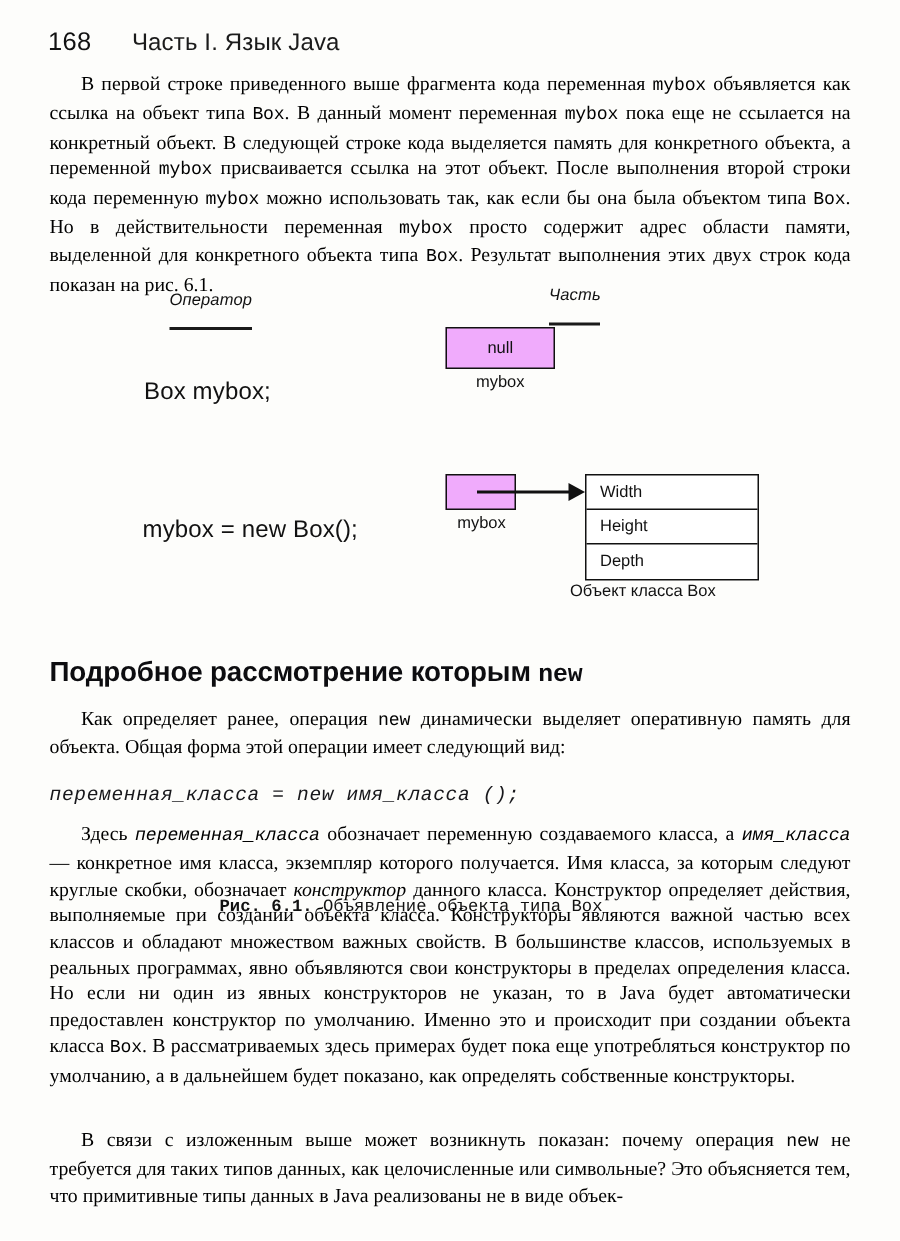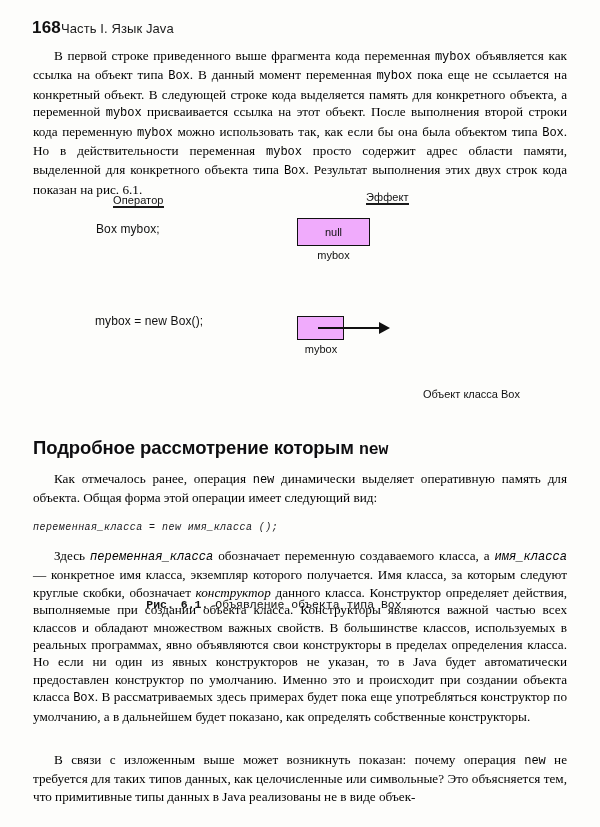--- a/index.html
+++ b/index.html
@@ -22,29 +22,30 @@
     position: absolute;
     left: 32px;
     top: 18px;
     width: 536px;
     height: 22px;
     display: flex;
     align-items: baseline;
   }
   .runhead .folio {
     font-family: "Liberation Sans", "DejaVu Sans", sans-serif;
-    font-weight: bold;
+    font-weight: normal;
     font-size: 17px;
     letter-spacing: .2px;
     color: #111;
   }
   .runhead .chapter {
     font-family: "Liberation Sans", "DejaVu Sans", sans-serif;
-    font-size: 13px;
+    font-size: 16px;
     color: #1b1b1b;
+    margin-left: 27px;
     letter-spacing: .1px;
   }
 
   
   .body-block {
     position: absolute;
     left: 33px;
     width: 534px;
     text-align: justify;
     text-justify: inter-word;
@@ -74,21 +75,21 @@
   #para4 { top: 751px; }
 
   
   .codeline {
     position: absolute;
     left: 33px;
     top: 522px;
     width: 534px;
     font-family: "Liberation Mono", "DejaVu Sans Mono", monospace;
     font-style: italic;
-    font-size: 10px;
+    font-size: 13px;
     letter-spacing: .45px;
     color: #17171b;
   }
 
   
   .section-heading {
     position: absolute;
     left: 33px;
     top: 437px;
     width: 534px;
@@ -110,32 +111,34 @@
     left: 0px;
     top: 190px;
     width: 600px;
     height: 240px;
     font-family: "Liberation Sans", "DejaVu Sans", sans-serif;
     color: #111;
   }
   .fig-colhead {
     position: absolute;
     font-size: 11px;
-    padding-bottom: 0;
+    padding-bottom: 12px;
     border-bottom: 2px solid #1a1a1a;
     letter-spacing: .1px;
+    font-style: italic;
   }
   #fig-head-operator { left: 113px; top: 4px; }
   #fig-head-effect   { left: 366px; top: 1px; }
 
   .fig-stmt {
     position: absolute;
-    font-size: 12px;
+    font-size: 16px;
     letter-spacing: .1px;
     white-space: nowrap;
+    margin-top: 31px;
   }
   #fig-stmt-1 { left: 96px; top: 32px; }
   #fig-stmt-2 { left: 95px; top: 124px; }
 
   .fig-box {
     position: absolute;
     border: 1.6px solid #111;
     background: #f0abfc;
     box-sizing: border-box;
   }
@@ -186,21 +189,21 @@
     padding-left: 9px;
     font-size: 11px;
     border-bottom: 1.6px solid #111;
     box-sizing: border-box;
   }
   #fig-object-table .cell:last-child { border-bottom: none; }
 
   #fig-object-caption {
     position: absolute;
     left: 380px; top: 198px; width: 140px;
-    text-align: right;
+    text-align: left;
     font-size: 11px;
   }
 
   .fig-caption {
     position: absolute;
     left: 0px; top: 408px; width: 548px;
     text-align: center;
     font-family: Liberation Mono, monospace;
     font-size: 11.5px;
     color: #111;
@@ -217,42 +220,47 @@
     <span class="chapter">Часть I. Язык Java</span>
   </div>
 
   <div class="body-block" id="para1">
     <p class="indent"><span>В первой строке приведенного выше фрагмента кода переменная </span><code>mybox</code><span> объявляется как ссылка на объект типа </span><code>Box</code><span>. В данный момент переменная </span><code>mybox</code><span> пока еще не ссылается на конкретный объект. В следующей строке кода выделяется память для конкретного объекта, а переменной </span><code>mybox</code><span> присваивается ссылка на этот объект. После выполнения второй строки кода переменную </span><code>mybox</code><span> можно использовать так, как если бы она была объектом типа </span><code>Box</code><span>. Но в действительности переменная </span><code>mybox</code><span> просто содержит адрес области памяти, выделенной для конкретного объекта типа </span><code>Box</code><span>. Результат выполнения этих двух строк кода показан на рис. 6.1.</span></p>
   </div>
 
   <div class="figure">
 
     <div class="fig-colhead" id="fig-head-operator">Оператор</div>
-    <div class="fig-colhead" id="fig-head-effect">Эффект</div>
+    <div class="fig-colhead" id="fig-head-effect">Часть</div>
 
     <div class="fig-stmt" id="fig-stmt-1">Box mybox;</div>
     <div class="fig-box" id="fig-null-box">null</div>
     <div id="fig-null-caption">mybox</div>
 
     <div class="fig-stmt" id="fig-stmt-2">mybox = new Box();</div>
     <div class="fig-box" id="fig-ref-box"></div>
     <div id="fig-ref-caption">mybox</div>
 
     <div id="fig-arrow-line"></div>
     <div id="fig-arrow-head"></div>
 
+    <div id="fig-object-table">
+      <div class="cell">Width</div>
+      <div class="cell">Height</div>
+      <div class="cell">Depth</div>
+    </div>
     <div id="fig-object-caption">Объект класса Box</div>
 
     <div class="fig-caption"><span class="num">Рис. 6.1.</span><span> Объявление объекта типа Box</span></div>
   </div>
 
   <div class="section-heading"><span>Подробное рассмотрение которым </span><span class="kw">new</span></div>
 
   <div class="body-block" id="para2">
-    <p class="indent"><span>Как отмечалось ранее, операция </span><code>new</code><span> динамически выделяет оперативную память для объекта. Общая форма этой операции имеет следующий вид:</span></p>
+    <p class="indent"><span>Как определяет ранее, операция </span><code>new</code><span> динамически выделяет оперативную память для объекта. Общая форма этой операции имеет следующий вид:</span></p>
   </div>
 
   <div class="codeline">переменная_класса = new имя_класса ();</div>
 
   <div class="body-block" id="para3">
     <p class="indent"><span>Здесь </span><span class="mono-ital">переменная_класса</span><span> обозначает переменную создаваемого класса, а </span><span class="mono-ital">имя_класса</span><span> — конкретное имя класса, экземпляр которого получается. Имя класса, за которым следуют круглые скобки, обозначает </span><span class="ital">конструктор</span><span> данного класса. Конструктор определяет действия, выполняемые при создании объекта класса. Конструкторы являются важной частью всех классов и обладают множеством важных свойств. В большинстве классов, используемых в реальных программах, явно объявляются свои конструкторы в пределах определения класса. Но если ни один из явных конструкторов не указан, то в Java будет автоматически предоставлен конструктор по умолчанию. Именно это и происходит при создании объекта класса </span><code>Box</code><span>. В рассматриваемых здесь примерах будет пока еще употребляться конструктор по умолчанию, а в дальнейшем будет показано, как определять собственные конструкторы.</span></p>
   </div>
 
   <div class="body-block" id="para4">
     <p class="indent"><span>В связи с изложенным выше может возникнуть показан: почему операция </span><code>new</code><span> не требуется для таких типов данных, как целочисленные или символьные? Это объясняется тем, что примитивные типы данных в Java реализованы не в виде объек-</span></p>

